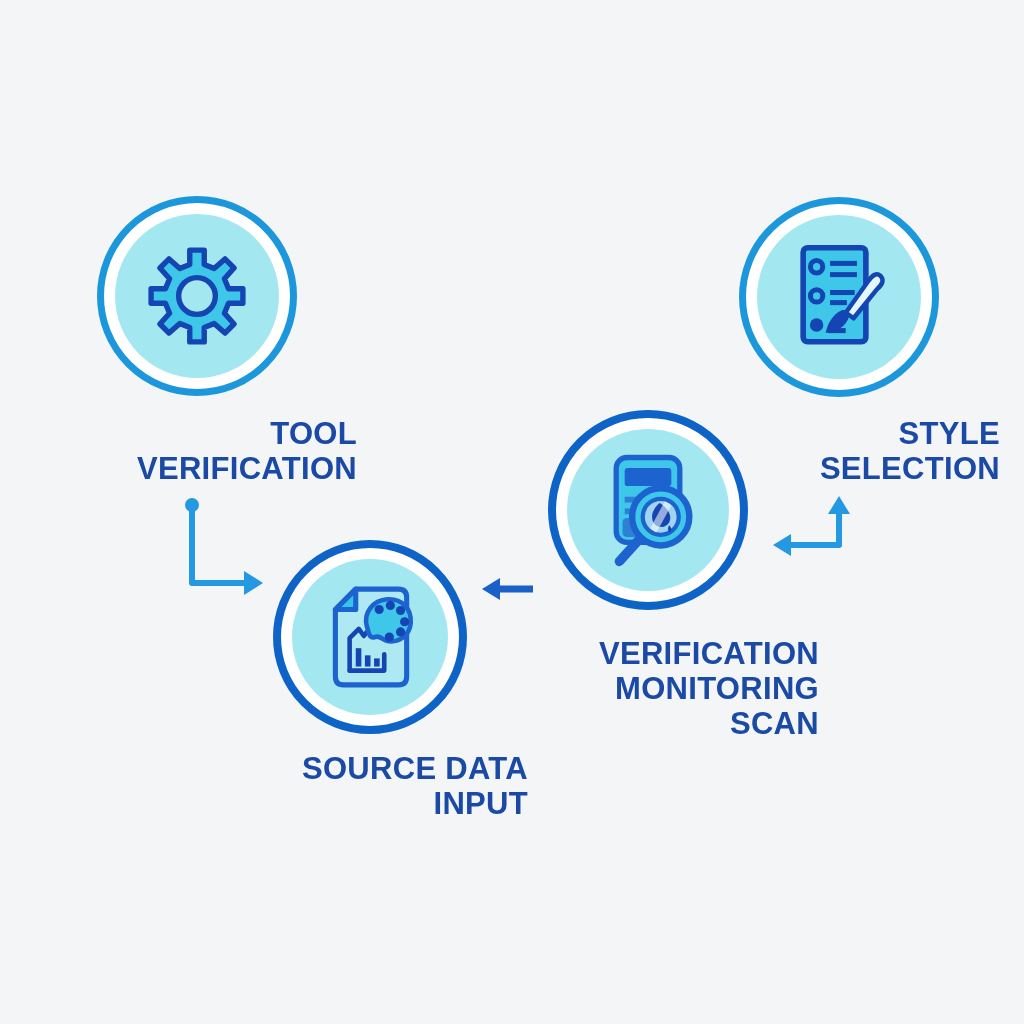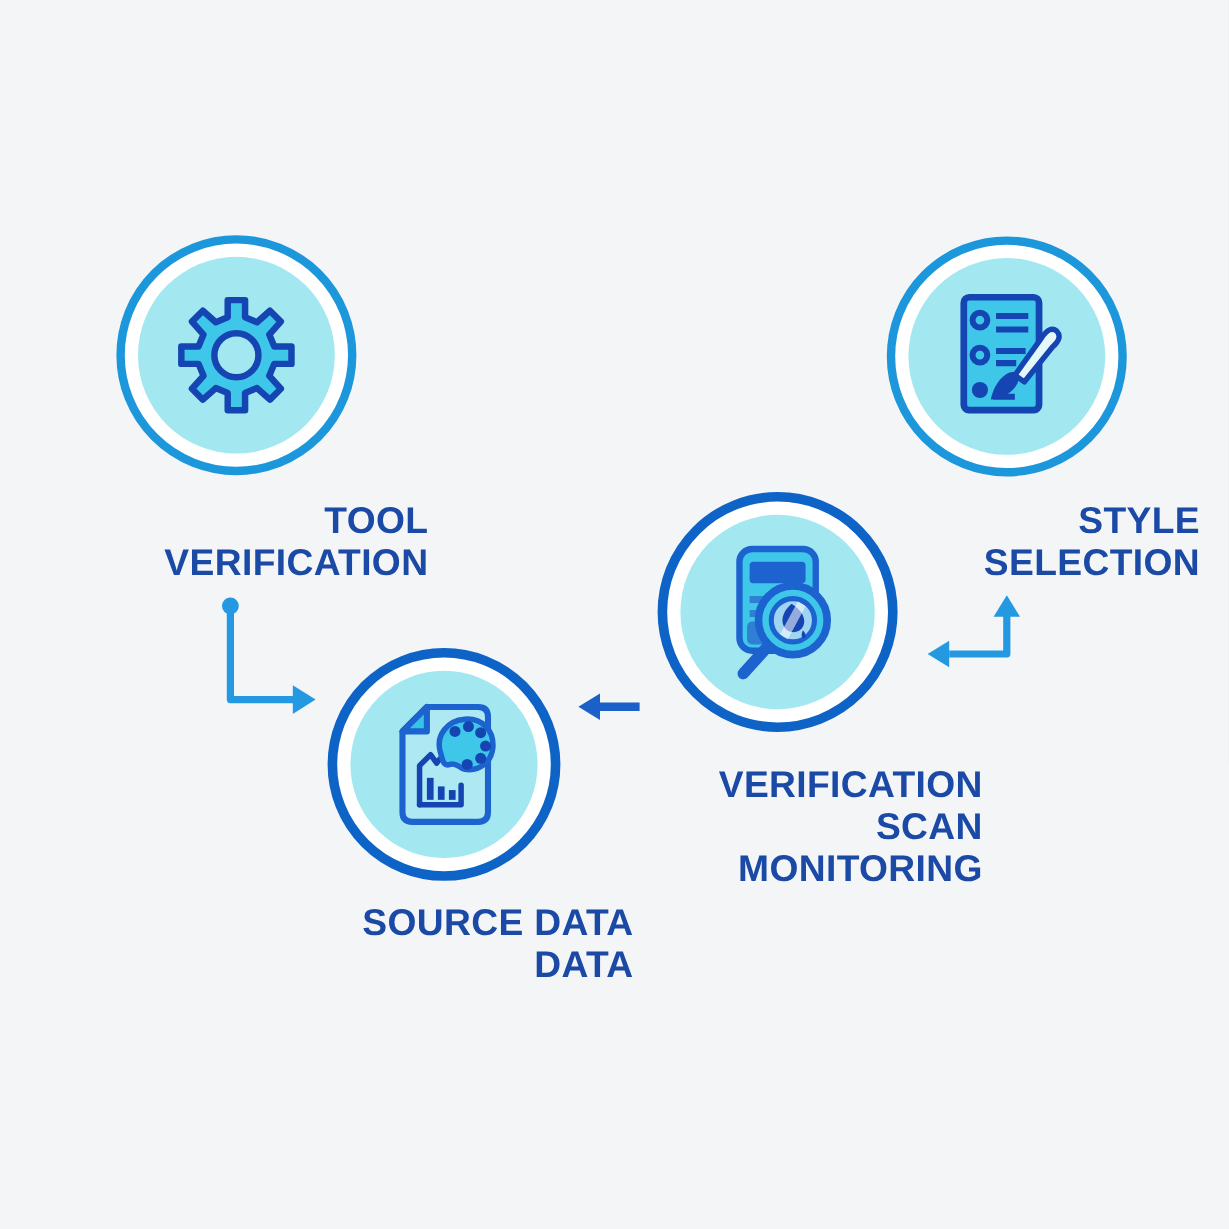--- a/index.html
+++ b/index.html
@@ -92,22 +92,22 @@
       <path d="M42,82 L23,103" style="stroke:var(--accent_mid);stroke-width:9;stroke-linecap:round"></path>
       <circle cx="62" cy="61" r="27" style="fill:var(--icon_cyan);stroke:var(--accent_mid);stroke-width:6"></circle>
       <circle cx="62" cy="61" r="17" style="fill:var(--lens_blue);stroke:var(--accent_mid);stroke-width:4"></circle>
       <path d="M61,48 C55,53 52,60 55,66 C58,72 67,72 70,66 C73,60 69,53 61,48 Z" style="fill:var(--icon_stroke)"></path>
       <path d="M70,69 C72,71 73,74 71,75 C69,76 68,72 70,69 Z" style="fill:var(--icon_stroke)"></path>
       <polygon points="66,46 72,50 58,76 52,72" style="fill:#ffffff;opacity:0.55"></polygon>
     </svg>
   </div>
   <div class="node-label" style="left:479px;top:636px;width:340px;">
     <div>VERIFICATION</div>
+    <div>MONITORING</div>
     <div>SCAN</div>
-    <div>MONITORING</div>
   </div>
 
   <div class="node-circle ring-dark" style="left:273px;top:540px;width:194px;height:194px;">
     <div class="node-inner"></div>
     <svg class="node-icon" width="102" height="112" viewBox="0 0 100 110">
       <path d="M36,8 L78,8 Q86,8 86,16 L86,94 Q86,102 78,102 L24,102 Q16,102 16,94 L16,28 Z" style="fill:var(--paper);stroke:var(--accent_mid);stroke-width:5;stroke-linejoin:round"></path>
       <path d="M36,8 L36,28 L16,28 Z" style="fill:var(--fold);stroke:var(--accent_mid);stroke-width:5;stroke-linejoin:round"></path>
       <path d="M30,88 L30,56 L39,47 L44,54 L47,50" style="fill:none;stroke:var(--icon_stroke);stroke-width:4.5;stroke-linejoin:round;stroke-linecap:round"></path>
       <path d="M30,88 L64,88 L64,72" style="fill:none;stroke:var(--icon_stroke);stroke-width:4.5;stroke-linejoin:round;stroke-linecap:round"></path>
       <rect x="36" y="66" width="5.5" height="18" style="fill:var(--icon_stroke)"></rect>
@@ -117,16 +117,16 @@
       <circle cx="59" cy="28" r="4.5" style="fill:var(--icon_stroke)"></circle>
       <circle cx="70" cy="24" r="4.5" style="fill:var(--icon_stroke)"></circle>
       <circle cx="80" cy="29" r="4.5" style="fill:var(--icon_stroke)"></circle>
       <circle cx="84" cy="40" r="4.5" style="fill:var(--icon_stroke)"></circle>
       <circle cx="80" cy="50" r="4.5" style="fill:var(--icon_stroke)"></circle>
       <circle cx="69" cy="55" r="4.5" style="fill:var(--icon_stroke)"></circle>
     </svg>
   </div>
   <div class="node-label" style="left:188px;top:751px;width:340px;">
     <div>SOURCE DATA</div>
-    <div>DATA</div>
+    <div>INPUT</div>
   </div>
 
 </div>
 
 </body></html>

